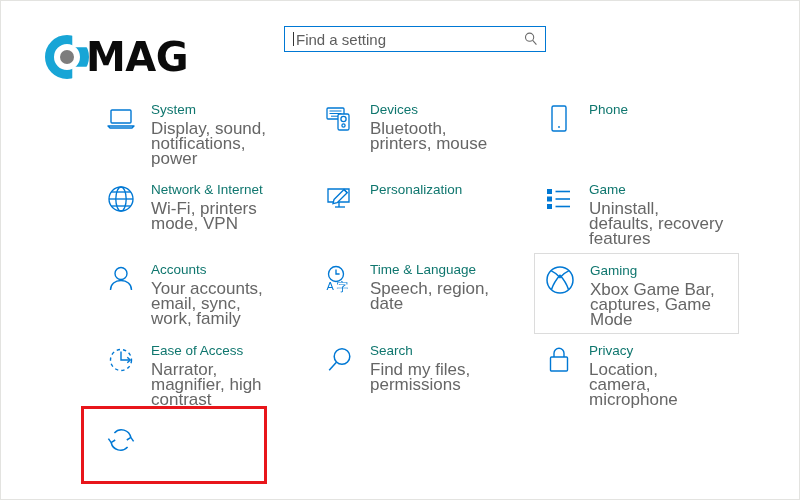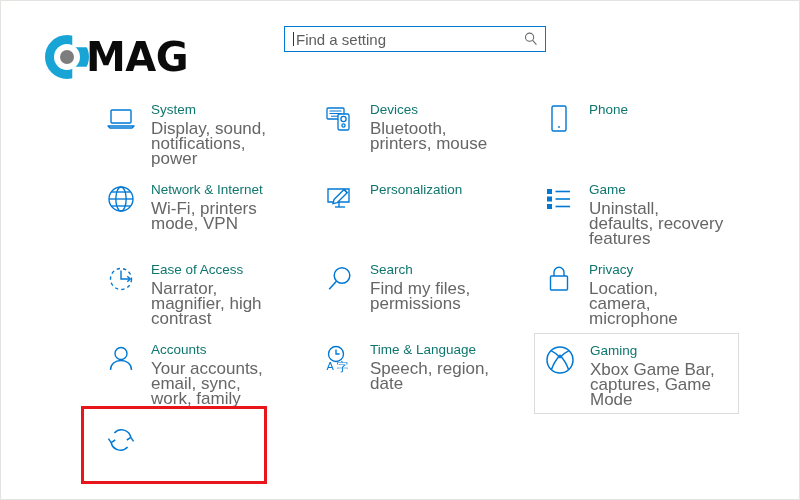--- a/index.html
+++ b/index.html
@@ -269,62 +269,20 @@
         <div class="tile-text">
           <div class="tile-title">Game</div>
           <div class="tile-sub">Uninstall, defaults, recovery features</div>
         </div>
       </div>
     </div>
 
     <div class="row">
       <div class="tile col0">
         <div class="tile-icon">
-          <svg width="28" height="28" viewBox="0 0 28 28" fill="none" stroke="#0078d4" stroke-width="1.4">
-            <circle cx="14" cy="14" r="10.5" stroke-dasharray="3.3 3.1"></circle>
-            <path d="M14 5.5V14h8.5"></path>
-            <path d="M20.3 11.3L23.2 14l-2.9 2.7"></path>
-          </svg>
-        </div>
-        <div class="tile-text">
-          <div class="tile-title">Ease of Access</div>
-          <div class="tile-sub">Narrator, magnifier, high contrast</div>
-        </div>
-      </div>
-
-      <div class="tile col1">
-        <div class="tile-icon">
-          <svg width="28" height="28" viewBox="0 0 28 28" fill="none" stroke="#0078d4" stroke-width="1.5">
-            <circle cx="16" cy="10.5" r="7.8"></circle>
-            <line x1="10.4" y1="16.2" x2="3.2" y2="24.2"></line>
-          </svg>
-        </div>
-        <div class="tile-text">
-          <div class="tile-title">Search</div>
-          <div class="tile-sub">Find my files, permissions</div>
-        </div>
-      </div>
-
-      <div class="tile col2">
-        <div class="tile-icon">
-          <svg width="24" height="30" viewBox="0 0 24 30" fill="none" stroke="#0078d4" stroke-width="1.4">
-            <rect x="3.5" y="12" width="17" height="14" rx="1"></rect>
-            <path d="M7 12V8.2a5 5 0 0 1 10 0V12"></path>
-          </svg>
-        </div>
-        <div class="tile-text">
-          <div class="tile-title">Privacy</div>
-          <div class="tile-sub">Location, camera, microphone</div>
-        </div>
-      </div>
-    </div>
-
-    <div class="row">
-      <div class="tile col0">
-        <div class="tile-icon">
           <svg width="26" height="28" viewBox="0 0 26 28" fill="none" stroke="#0078d4" stroke-width="1.4">
             <circle cx="13" cy="8.5" r="6"></circle>
             <path d="M2.5 25c0-5.8 4.7-9.5 10.5-9.5S23.5 19.2 23.5 25"></path>
           </svg>
         </div>
         <div class="tile-text">
           <div class="tile-title">Accounts</div>
           <div class="tile-sub">Your accounts, email, sync, work, family</div>
         </div>
       </div>
@@ -355,20 +313,62 @@
         <div class="tile-text">
           <div class="tile-title">Gaming</div>
           <div class="tile-sub">Xbox Game Bar, captures, Game Mode</div>
         </div>
       </div>
     </div>
 
     <div class="row">
       <div class="tile col0">
         <div class="tile-icon">
+          <svg width="28" height="28" viewBox="0 0 28 28" fill="none" stroke="#0078d4" stroke-width="1.4">
+            <circle cx="14" cy="14" r="10.5" stroke-dasharray="3.3 3.1"></circle>
+            <path d="M14 5.5V14h8.5"></path>
+            <path d="M20.3 11.3L23.2 14l-2.9 2.7"></path>
+          </svg>
+        </div>
+        <div class="tile-text">
+          <div class="tile-title">Ease of Access</div>
+          <div class="tile-sub">Narrator, magnifier, high contrast</div>
+        </div>
+      </div>
+
+      <div class="tile col1">
+        <div class="tile-icon">
+          <svg width="28" height="28" viewBox="0 0 28 28" fill="none" stroke="#0078d4" stroke-width="1.5">
+            <circle cx="16" cy="10.5" r="7.8"></circle>
+            <line x1="10.4" y1="16.2" x2="3.2" y2="24.2"></line>
+          </svg>
+        </div>
+        <div class="tile-text">
+          <div class="tile-title">Search</div>
+          <div class="tile-sub">Find my files, permissions</div>
+        </div>
+      </div>
+
+      <div class="tile col2">
+        <div class="tile-icon">
+          <svg width="24" height="30" viewBox="0 0 24 30" fill="none" stroke="#0078d4" stroke-width="1.4">
+            <rect x="3.5" y="12" width="17" height="14" rx="1"></rect>
+            <path d="M7 12V8.2a5 5 0 0 1 10 0V12"></path>
+          </svg>
+        </div>
+        <div class="tile-text">
+          <div class="tile-title">Privacy</div>
+          <div class="tile-sub">Location, camera, microphone</div>
+        </div>
+      </div>
+    </div>
+
+    <div class="row">
+      <div class="tile col0">
+        <div class="tile-icon">
           <svg width="30" height="28" viewBox="0 0 30 28" fill="none" stroke="#0078d4" stroke-width="1.5">
             <path d="M5.2 16.5a9.5 9.5 0 0 0 16.4 4.6"></path>
             <path d="M24.8 11.5A9.5 9.5 0 0 0 8.4 6.9"></path>
             <path d="M2.4 12.6l2.8 4 4-2.6"></path>
             <path d="M27.6 15.4l-2.8-4-4 2.6"></path>
           </svg>
         </div>
       </div>
     </div>
 

